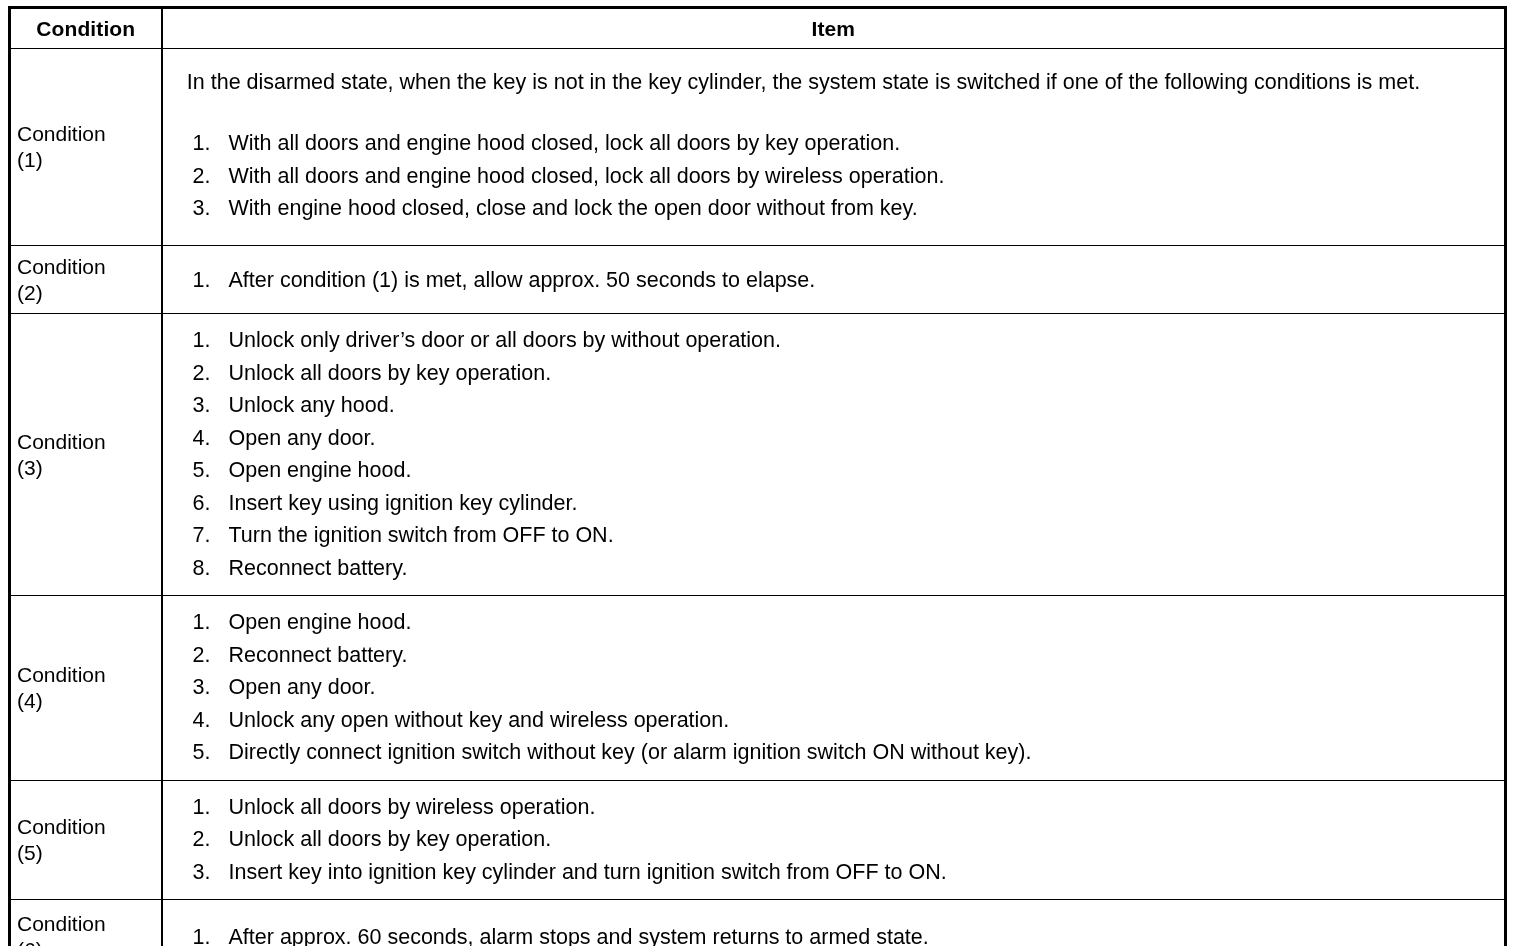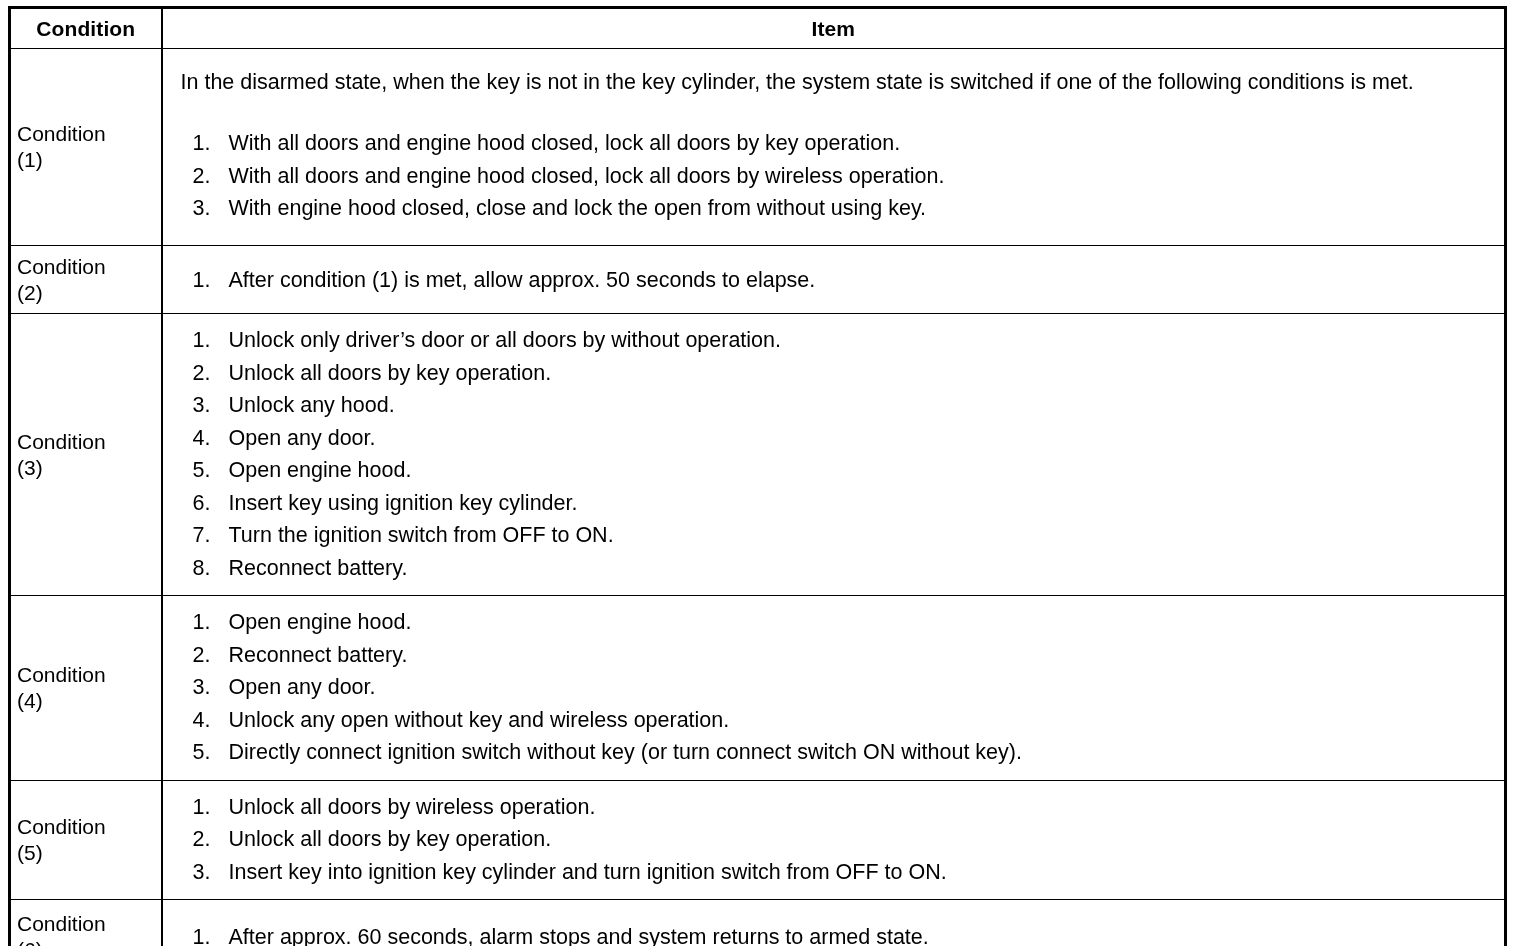--- a/index.html
+++ b/index.html
@@ -79,20 +79,21 @@
 
   .item-block {
     padding: 10px 0 11px 0;
   }
 
   .intro {
     font-size: 21.5px;
     line-height: 29px;
     margin: 0 0 0 8px;
     max-width: 1246px;
+    text-align: center;
   }
 
   ol.steps {
     list-style: none;
     margin: 0;
     padding: 0;
   }
   ol.steps.spaced { margin-top: 30px; }
 
   ol.steps > li {
@@ -138,21 +139,21 @@
           <td class="cell-condition">
             <div class="cond-label">Condition
 (1)</div>
           </td>
           <td class="cell-item">
             <div class="item-block">
               <p class="intro">In the disarmed state, when the key is not in the key cylinder, the system state is switched if one of the following conditions is met.</p>
               <ol class="steps spaced">
                 <li><span class="num">1.</span><span class="txt">With all doors and engine hood closed, lock all doors by key operation.</span></li>
                 <li><span class="num">2.</span><span class="txt">With all doors and engine hood closed, lock all doors by wireless operation.</span></li>
-                <li><span class="num">3.</span><span class="txt">With engine hood closed, close and lock the open from without using key.</span></li>
+                <li><span class="num">3.</span><span class="txt">With engine hood closed, close and lock the open door without from key.</span></li>
               </ol>
             </div>
           </td>
         </tr>
         <tr style="height: 68px;">
           <td class="cell-condition">
             <div class="cond-label">Condition
 (2)</div>
           </td>
           <td class="cell-item">
@@ -188,21 +189,21 @@
             <div class="cond-label">Condition
 (4)</div>
           </td>
           <td class="cell-item">
             <div class="item-block">
               <ol class="steps">
                 <li><span class="num">1.</span><span class="txt">Open engine hood.</span></li>
                 <li><span class="num">2.</span><span class="txt">Reconnect battery.</span></li>
                 <li><span class="num">3.</span><span class="txt">Open any door.</span></li>
                 <li><span class="num">4.</span><span class="txt">Unlock any open without key and wireless operation.</span></li>
-                <li><span class="num">5.</span><span class="txt">Directly connect ignition switch without key (or turn connect switch ON without key).</span></li>
+                <li><span class="num">5.</span><span class="txt">Directly connect ignition switch without key (or alarm ignition switch ON without key).</span></li>
               </ol>
             </div>
           </td>
         </tr>
         <tr style="height: 98px;">
           <td class="cell-condition">
             <div class="cond-label">Condition
 (5)</div>
           </td>
           <td class="cell-item">

